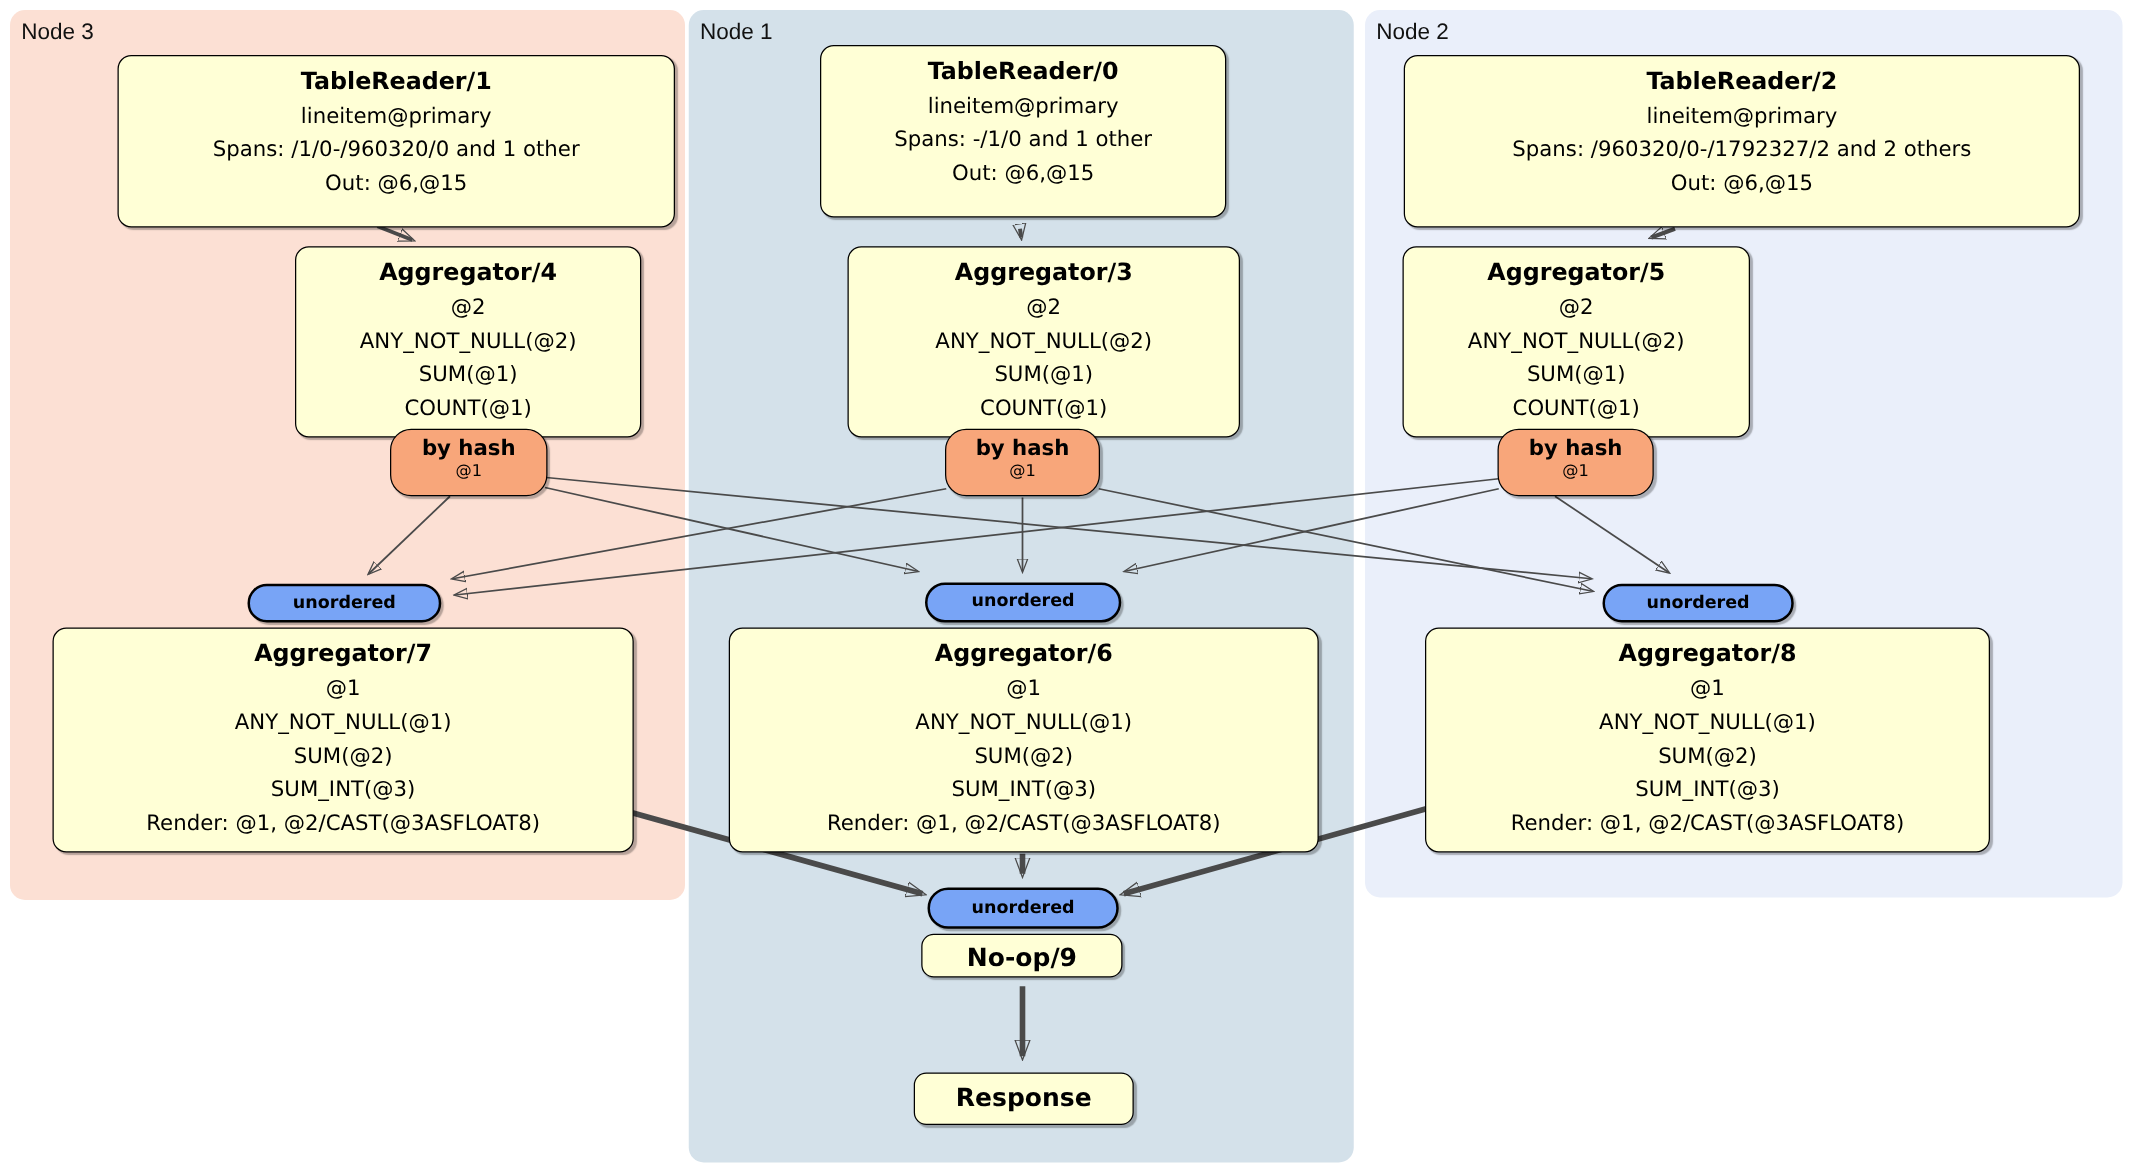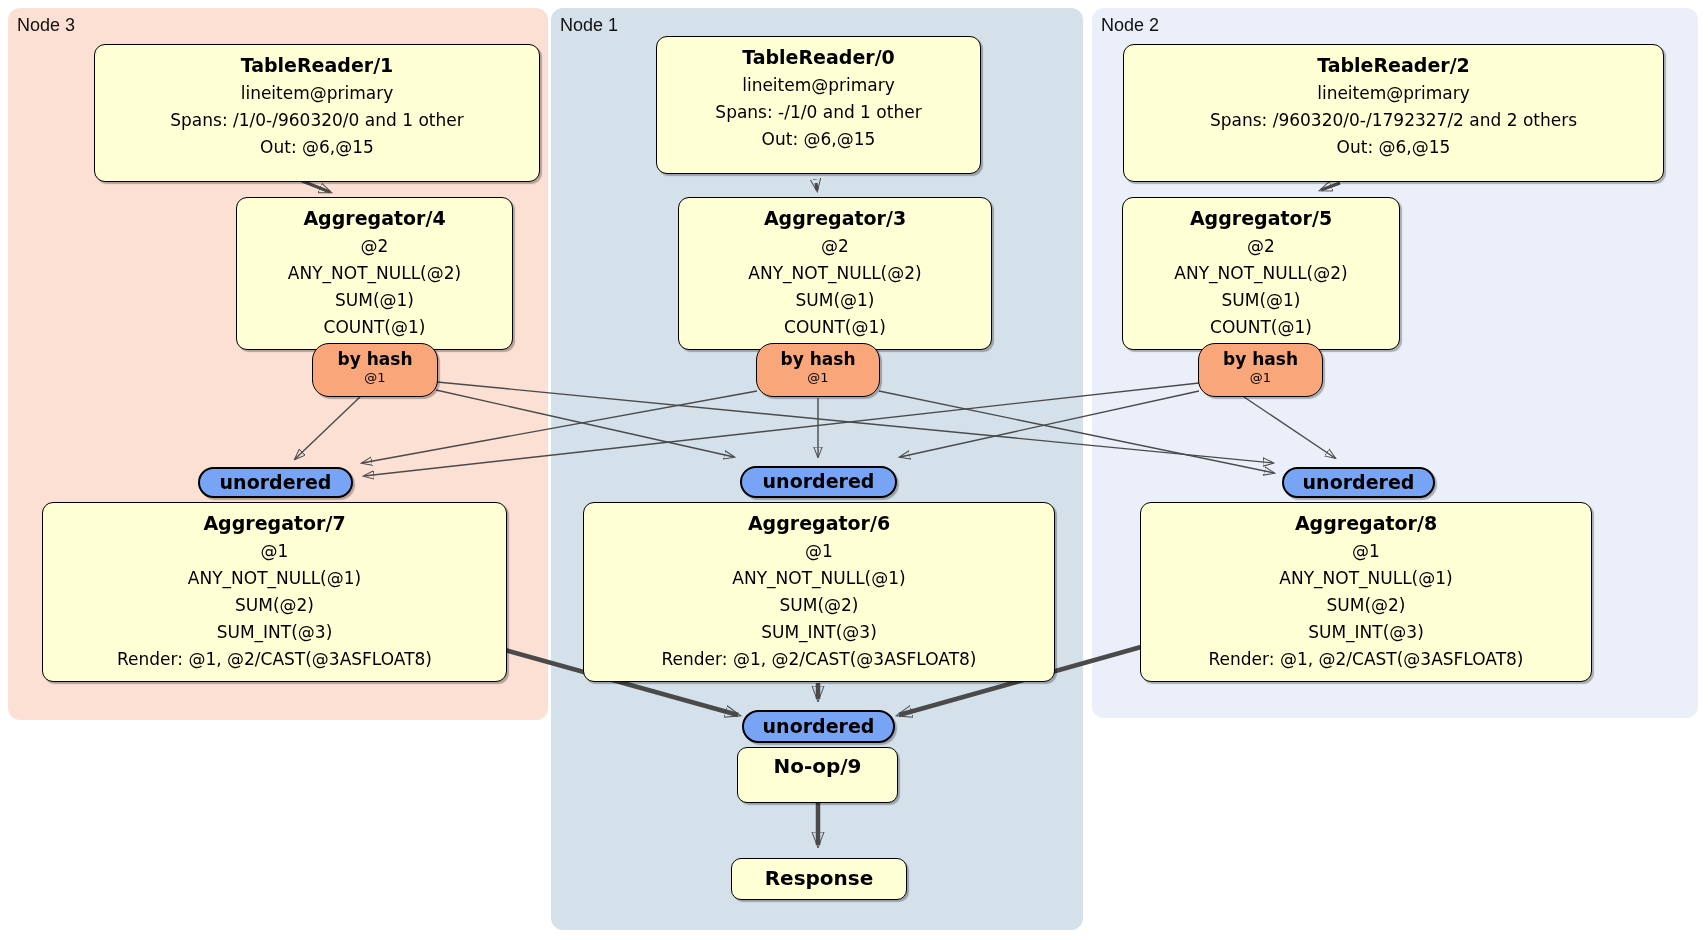--- a/index.html
+++ b/index.html
@@ -48,34 +48,34 @@
     box-sizing:border-box;box-shadow:2px 2px 1px rgba(0,0,0,0.28);
   }
   .router-title{font-size:17px;font-weight:bold;line-height:22px;margin-top:4px;}
   .router-sub{font-size:13px;line-height:15px;}
   #router4{left:312px;top:343px;width:126px;height:54px;}
   #router3{left:756px;top:343px;width:124px;height:54px;}
   #router5{left:1198px;top:343px;width:125px;height:54px;}
   .sync{
     position:absolute;z-index:4;background:var(--sync_fill);
     border:2px solid #000;border-radius:17px;text-align:center;
-    box-sizing:border-box;font-size:19px;font-weight:bold;line-height:27px;
+    box-sizing:border-box;font-size:14px;font-weight:bold;line-height:27px;
     box-shadow:2px 2px 1px rgba(0,0,0,0.28);
   }
   #sync7{left:198px;top:467px;width:155px;height:31px;}
   #sync6{left:740px;top:466px;width:157px;height:32px;}
   #sync8{left:1282px;top:467px;width:153px;height:31px;}
   #sync9{left:742px;top:710px;width:153px;height:33px;line-height:28px;}
   .endbox{
     position:absolute;z-index:3;background:var(--box_fill);
     border:1.5px solid #000;border-radius:10px;text-align:center;
     box-sizing:border-box;font-size:20px;font-weight:bold;
     box-shadow:2px 2px 1px rgba(0,0,0,0.28);
   }
-  #noop9{left:737px;top:747px;width:161px;height:56px;line-height:36px;}
+  #noop9{left:737px;top:747px;width:161px;height:35px;line-height:36px;}
   #resp{left:731px;top:858px;width:176px;height:42px;line-height:38px;}
 </style>
 </head>
 <body>
 
 <div id="canvas">
 
   <div class="region" id="region-node3">
     <div class="region-label">Node 3</div>
   </div>

